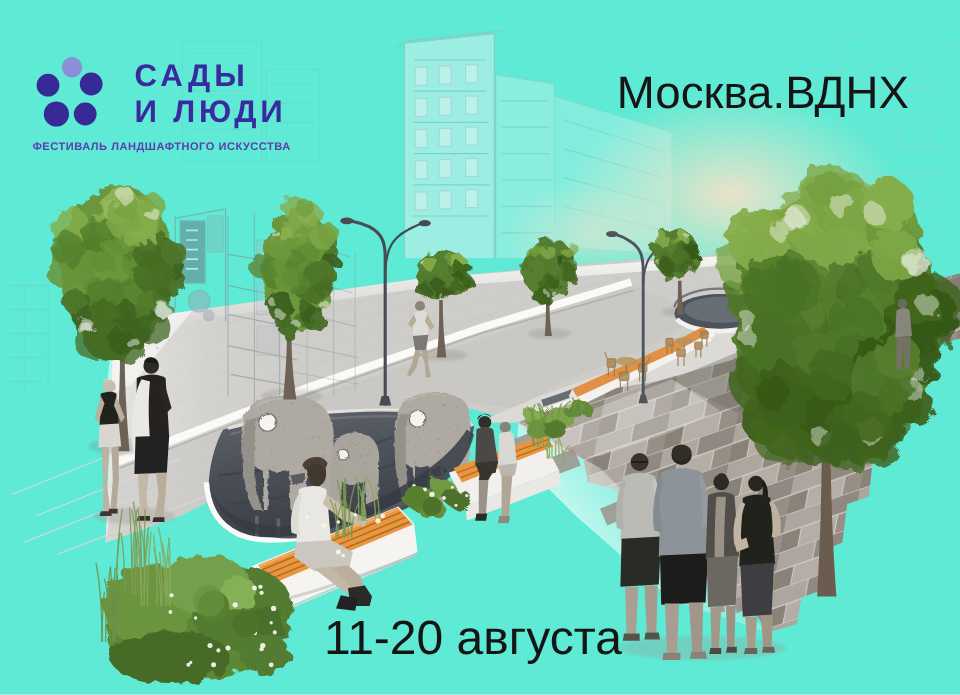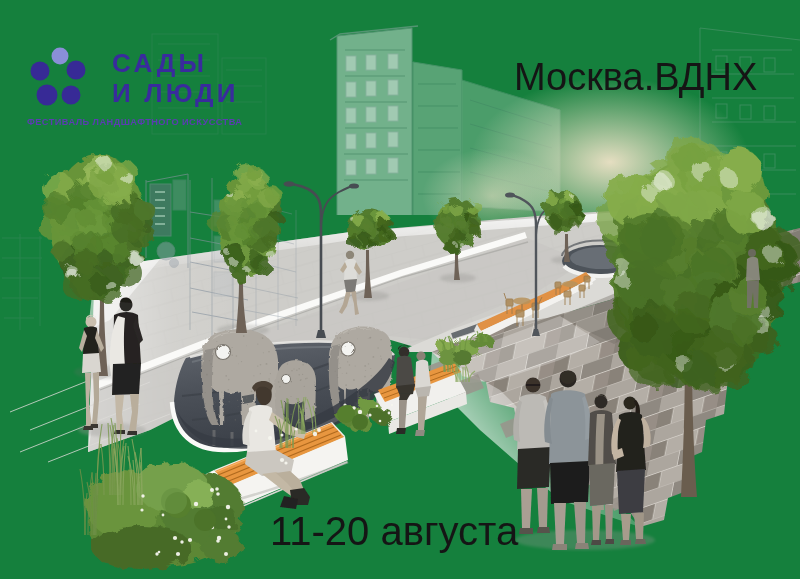--- a/index.html
+++ b/index.html
@@ -1,15 +1,15 @@
 <!DOCTYPE html>
 <html><head><meta charset="utf-8">
 <style>
 html,body{margin:0;padding:0;background:#fff}
-#c{position:relative;width:800px;height:579px;background:#15803d;overflow:hidden;font-family:"Liberation Sans",sans-serif}
+#c{position:relative;width:800px;height:579px;background:#5eead4;overflow:hidden;font-family:"Liberation Sans",sans-serif}
 </style></head><body>
 <div id="c">
 <svg width="800" height="579" viewBox="0 0 800 579">
 <defs>
 <filter id="leafy" x="-25%" y="-25%" width="150%" height="150%">
 <feTurbulence type="fractalNoise" baseFrequency="0.09" numOctaves="2" seed="7" result="n"></feTurbulence>
 <feDisplacementMap in="SourceGraphic" in2="n" scale="12"></feDisplacementMap>
 <feGaussianBlur stdDeviation="0.5"></feGaussianBlur>
 </filter>
 <filter id="soft">

